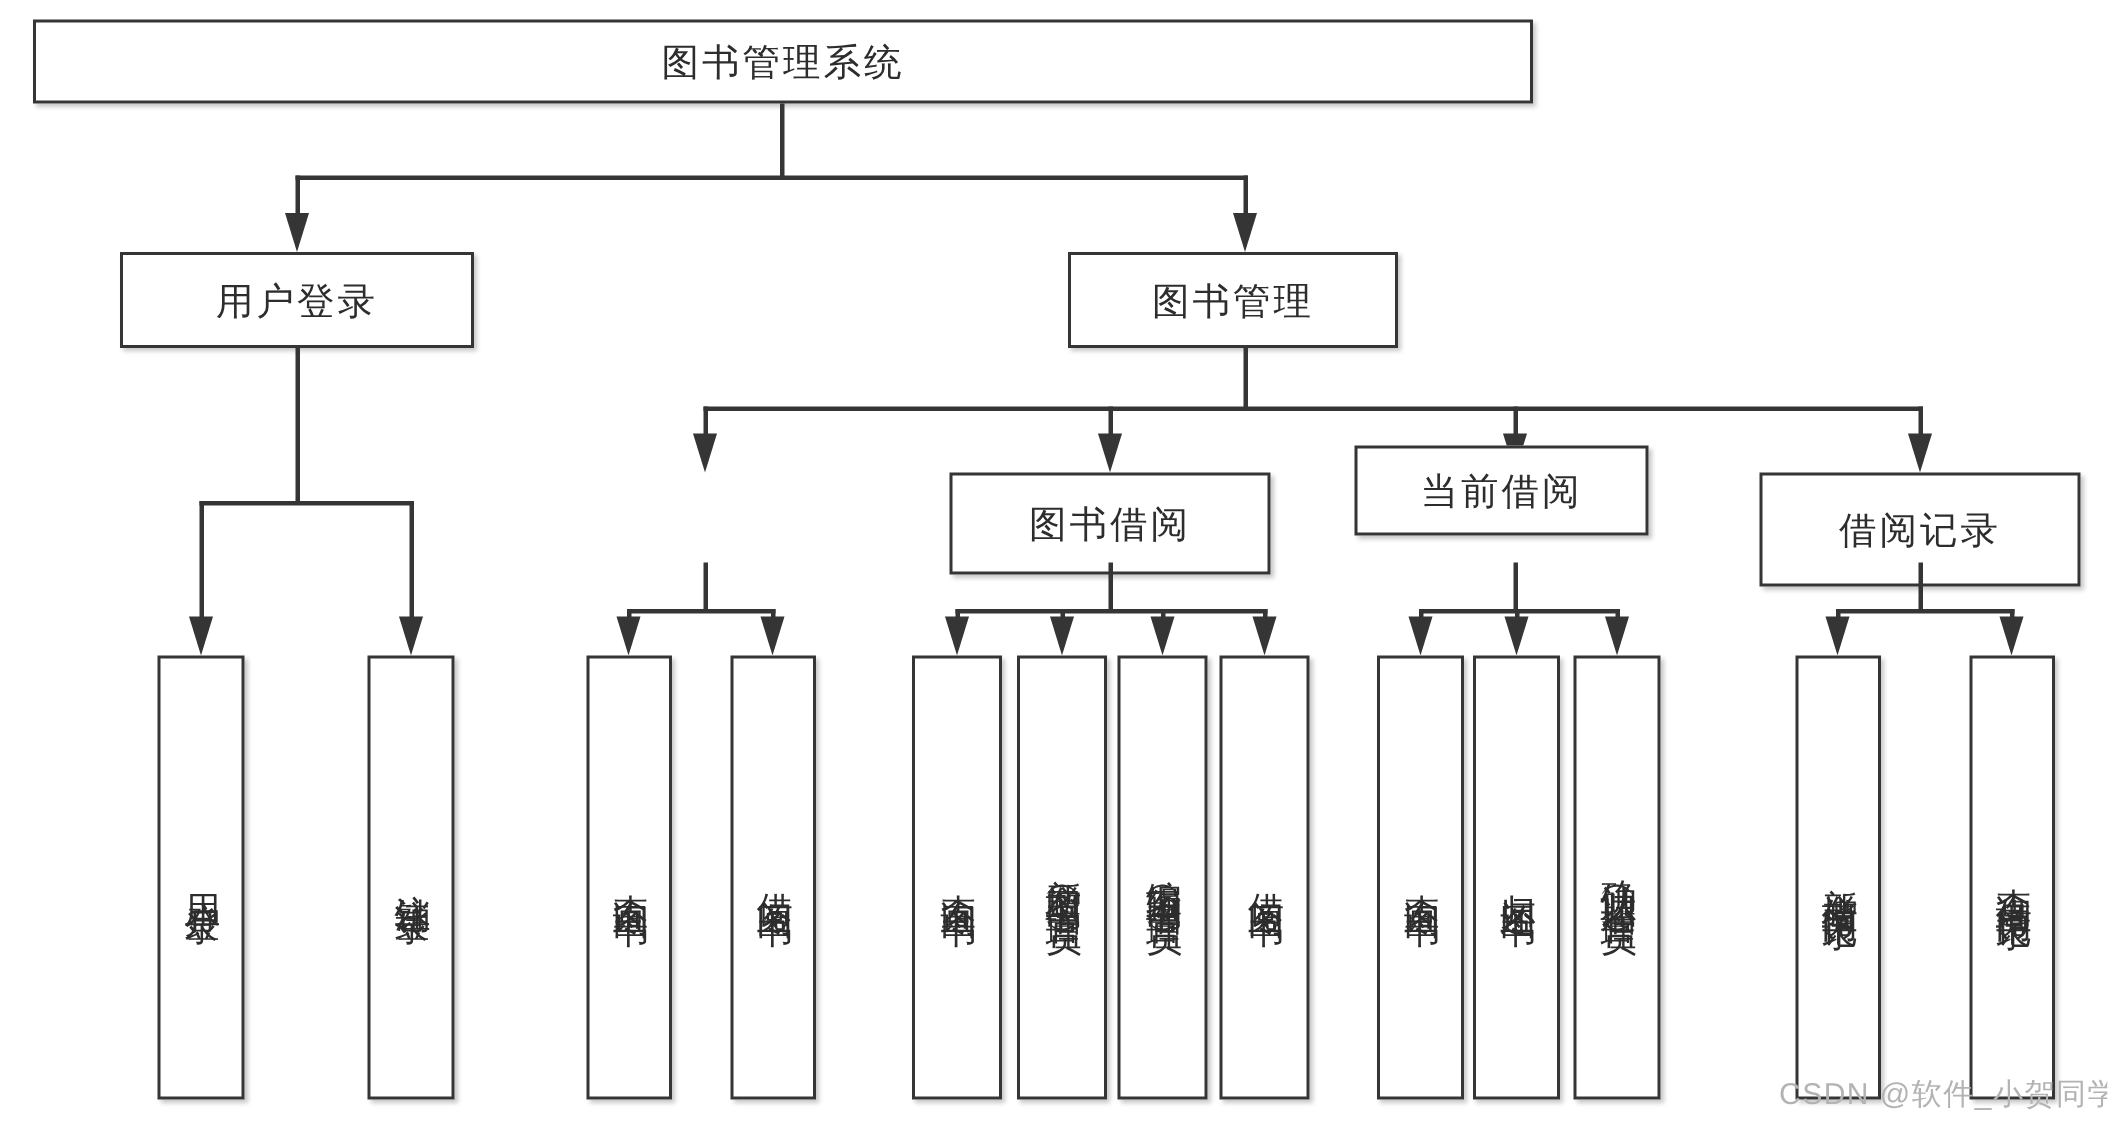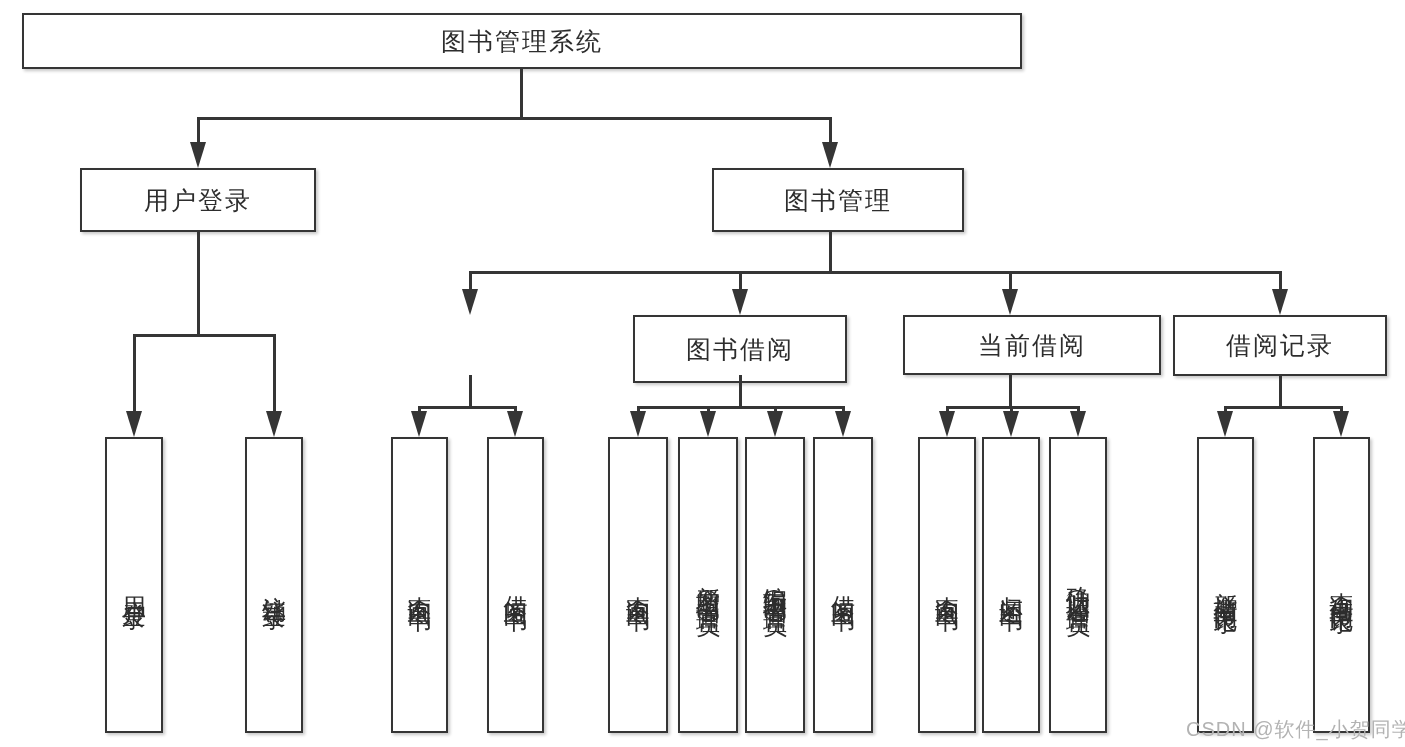--- a/index.html
+++ b/index.html
@@ -45,21 +45,21 @@
   <div class="vline" style="left:520px;top:69px;height:49px"></div>
   <div class="hline" style="left:197px;top:117px;width:635px"></div>
 
   <div class="vline" style="left:197px;top:117px;height:27px"></div>
   <div class="arrow" style="left:190px;top:142px"></div>
 
   <div class="vline" style="left:829px;top:117px;height:27px"></div>
   <div class="arrow" style="left:822px;top:142px"></div>
 
   <div class="box" style="left:80px;top:168px;width:236px;height:64px">用户登录</div>
-  <div class="box" style="left:712px;top:168px;width:252px;height:64px">图书管理</div>
+  <div class="box" style="left:712px;top:168px;width:220px;height:64px">图书管理</div>
 
   <div class="vline" style="left:197px;top:232px;height:103px"></div>
   <div class="hline" style="left:133px;top:334px;width:143px"></div>
   <div class="vline" style="left:133px;top:334px;height:78px"></div>
   <div class="arrow" style="left:126px;top:411px"></div>
   <div class="vline" style="left:273px;top:334px;height:78px"></div>
   <div class="arrow" style="left:266px;top:411px"></div>
 
   <div class="vbox" style="left:105px;top:437px;width:58px;height:296px">用户登录</div>
   <div class="vbox" style="left:245px;top:437px;width:58px;height:296px">注销登录</div>
@@ -70,22 +70,22 @@
   <div class="vline" style="left:469px;top:271px;height:20px"></div>
   <div class="arrow" style="left:462px;top:289px"></div>
   <div class="vline" style="left:739px;top:271px;height:20px"></div>
   <div class="arrow" style="left:732px;top:289px"></div>
   <div class="vline" style="left:1009px;top:271px;height:20px"></div>
   <div class="arrow" style="left:1002px;top:289px"></div>
   <div class="vline" style="left:1279px;top:271px;height:20px"></div>
   <div class="arrow" style="left:1272px;top:289px"></div>
 
   <div class="box" style="left:633px;top:315px;width:214px;height:68px">图书借阅</div>
-  <div class="box" style="left:903px;top:315px;width:258px;height:60px">当前借阅</div>
-  <div class="box" style="left:1173px;top:315px;width:214px;height:61px">借阅记录</div>
+  <div class="box" style="left:903px;top:297px;width:196px;height:60px">当前借阅</div>
+  <div class="box" style="left:1173px;top:315px;width:214px;height:76px">借阅记录</div>
 
   <div class="vline" style="left:469px;top:375px;height:33px"></div>
   <div class="hline" style="left:418px;top:406px;width:99px"></div>
   <div class="vline" style="left:418px;top:406px;height:8px"></div>
   <div class="arrow" style="left:411px;top:411px"></div>
   <div class="vline" style="left:514px;top:406px;height:8px"></div>
   <div class="arrow" style="left:507px;top:411px"></div>
 
   <div class="vbox" style="left:391px;top:437px;width:57px;height:296px">查询图书</div>
   <div class="vbox" style="left:487px;top:437px;width:57px;height:296px">借阅图书</div>

